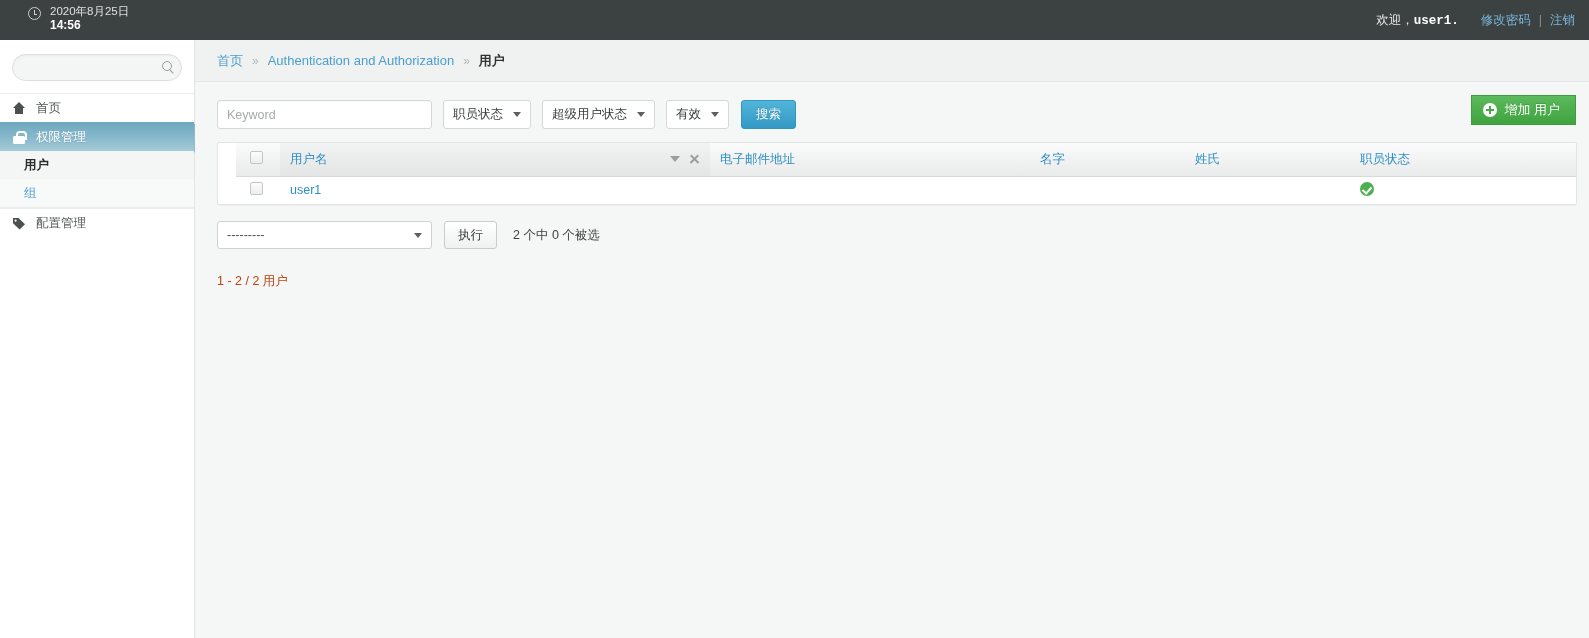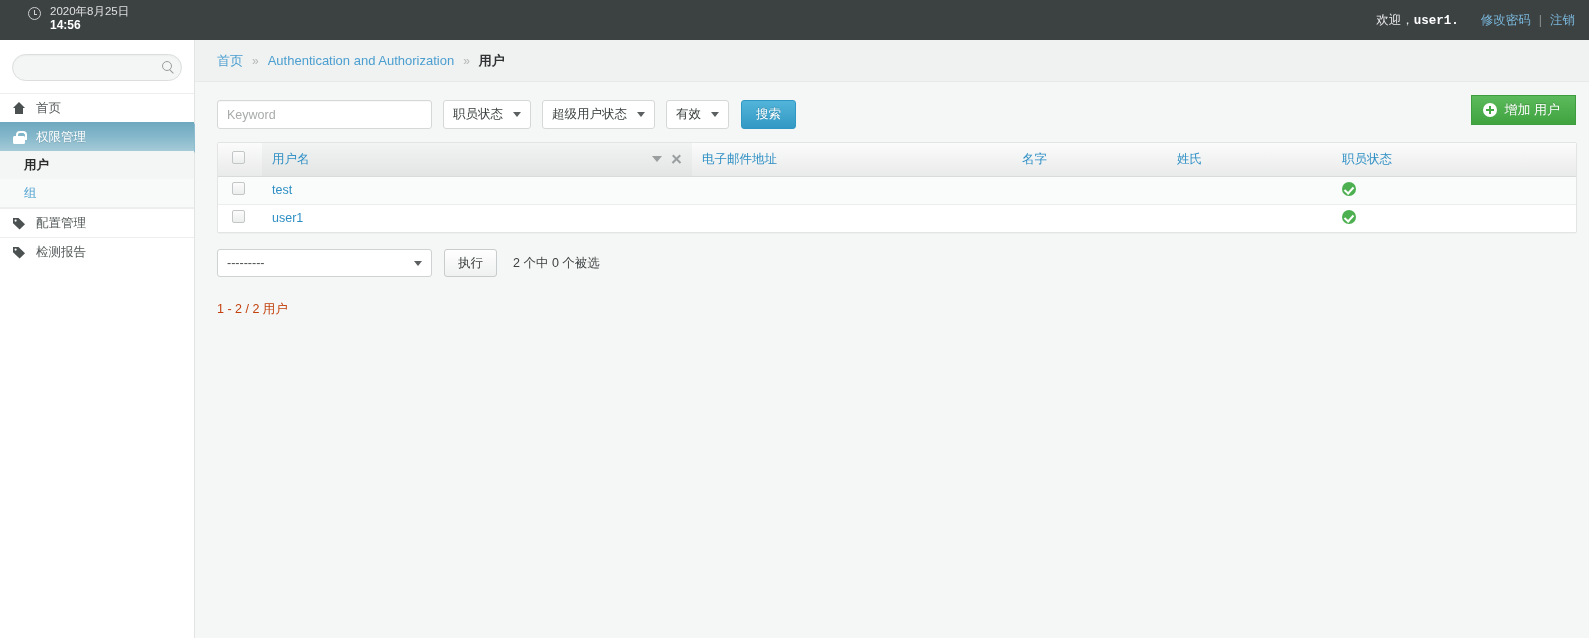--- a/index.html
+++ b/index.html
@@ -259,20 +259,21 @@
   .plus-ico::before { left: 3px; top: 6px; width: 8px; height: 2px; }
   .plus-ico::after  { left: 6px; top: 3px; width: 2px; height: 8px; }
 
   
   .tbl-wrap {
     margin: 8px 12px 0 22px;
     background: #ffffff;
     border: 1px solid #e3e5e5;
     border-radius: 2px;
     box-shadow: 0 1px 1px rgba(0,0,0,0.03);
+    padding-left: 18px;
   }
   table { width: 100%; border-collapse: collapse; }
   thead th {
     height: 33px;
     background: linear-gradient(to bottom, #fbfbfb 0%, #e9eaea 100%);
     border-bottom: 1px solid #d9dbdb;
     font-size: 12.5px; font-weight: normal;
     color: #2e8fc4;
     text-align: left;
     padding: 0 10px;
@@ -432,29 +433,20 @@
       <span class="ico">
         <svg width="15" height="13" viewBox="0 0 15 13">
           <path d="M1 1h5.5L13 7.3 7.6 12.6 1 6.3z" fill="#4b5050"></path>
           <circle cx="3.6" cy="3.6" r="1.1" fill="#ffffff"></circle>
         </svg>
       </span>
       <span>配置管理</span>
     </li>
 
 
-    <li class="nav-item">
-      <span class="ico">
-        <svg width="15" height="13" viewBox="0 0 15 13">
-          <path d="M1 1h5.5L13 7.3 7.6 12.6 1 6.3z" fill="#4b5050"></path>
-          <circle cx="3.6" cy="3.6" r="1.1" fill="#ffffff"></circle>
-        </svg>
-      </span>
-      <span>检测报告</span>
-    </li>
   </ul>
 </div>
 
 <div class="main">
 
   <div class="breadcrumb">
     <a href="#">首页</a>
     <span class="sep">»</span>
     <a href="#">Authentication and Authorization</a>
     <span class="sep">»</span>
@@ -511,34 +503,20 @@
           </th>
           <th class="c-last">
             <span>姓氏</span>
           </th>
           <th>
             <span>职员状态</span>
           </th>
         </tr>
       </thead>
       <tbody>
-        <tr class="odd">
-          <td class="c-check">
-            <span class="chk"></span>
-          </td>
-          <td>
-            <a href="#">test</a>
-          </td>
-          <td></td>
-          <td></td>
-          <td></td>
-          <td>
-            <span class="ok-ico"></span>
-          </td>
-        </tr>
         <tr class="even">
           <td class="c-check">
             <span class="chk"></span>
           </td>
           <td>
             <a href="#">user1</a>
           </td>
           <td></td>
           <td></td>
           <td></td>

